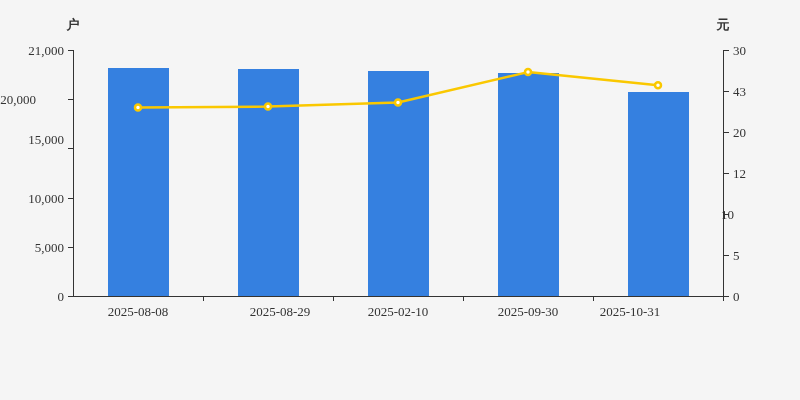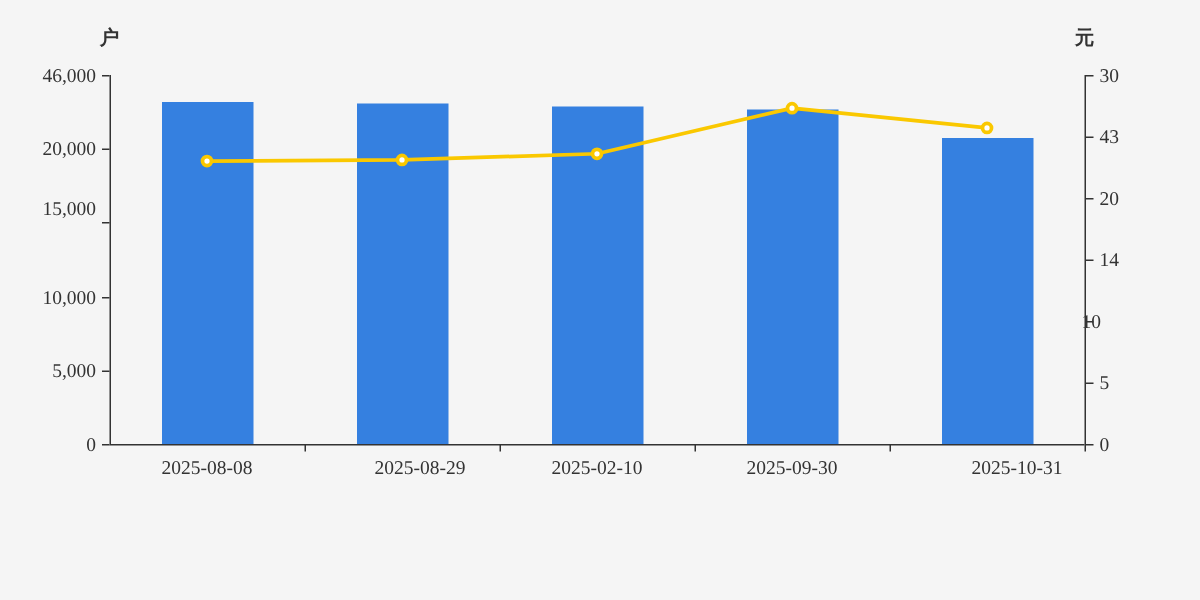--- a/index.html
+++ b/index.html
@@ -82,51 +82,51 @@
 
   <div id="left-ticks">
       <div class="tick-label left" style="right: 736px; top: 296px;">0</div>
       <div class="tick-mark ymark" style="left: 68px; top: 296px;"></div>
       <div class="tick-label left" style="right: 736px; top: 246.8px;">5,000</div>
       <div class="tick-mark ymark" style="left: 68px; top: 246.8px;"></div>
       <div class="tick-label left" style="right: 736px; top: 197.6px;">10,000</div>
       <div class="tick-mark ymark" style="left: 68px; top: 197.6px;"></div>
       <div class="tick-label left" style="right: 736px; top: 139px;">15,000</div>
       <div class="tick-mark ymark" style="left: 68px; top: 148.4px;"></div>
-      <div class="tick-label left" style="right: 736px; top: 99.2px;">20,000</div>
+      <div class="tick-label left" style="right: 764px; top: 99.2px;">20,000</div>
       <div class="tick-mark ymark" style="left: 68px; top: 99.2px;"></div>
-      <div class="tick-label left" style="right: 736px; top: 50px;">46,000</div>
+      <div class="tick-label left" style="right: 736px; top: 50px;">21,000</div>
       <div class="tick-mark ymark" style="left: 68px; top: 50px;"></div>
     </div>
   <div id="right-ticks">
       <div class="tick-label right" style="left: 733px; top: 296px;">0</div>
       <div class="tick-mark ymark" style="left: 724px; top: 296px;"></div>
       <div class="tick-label right" style="left: 733px; top: 255px;">5</div>
       <div class="tick-mark ymark" style="left: 724px; top: 255px;"></div>
       <div class="tick-label right" style="left: 721px; top: 214px; font-family: Liberation Serif, serif;">10</div>
       <div class="tick-mark ymark" style="left: 724px; top: 214px;"></div>
-      <div class="tick-label right" style="left: 733px; top: 173px;">14</div>
+      <div class="tick-label right" style="left: 733px; top: 173px;">12</div>
       <div class="tick-mark ymark" style="left: 724px; top: 173px;"></div>
       <div class="tick-label right" style="left: 733px; top: 132px;">20</div>
       <div class="tick-mark ymark" style="left: 724px; top: 132px;"></div>
       <div class="tick-label right" style="left: 733px; top: 91px;">43</div>
       <div class="tick-mark ymark" style="left: 724px; top: 91px;"></div>
       <div class="tick-label right" style="left: 733px; top: 50px;">30</div>
       <div class="tick-mark ymark" style="left: 724px; top: 50px;"></div>
     </div>
   <div id="x-ticks">
       <div class="tick-label x" style="left: 138px;">2025-08-08</div>
       <div class="tick-mark xmark" style="left: 203px;"></div>
       <div class="tick-label x" style="left: 280px;">2025-08-29</div>
       <div class="tick-mark xmark" style="left: 333px;"></div>
       <div class="tick-label x" style="left: 398px;">2025-02-10</div>
       <div class="tick-mark xmark" style="left: 463px;"></div>
       <div class="tick-label x" style="left: 528px;">2025-09-30</div>
       <div class="tick-mark xmark" style="left: 593px;"></div>
-      <div class="tick-label x" style="left: 678px;">2025-10-31</div>
+      <div class="tick-label x" style="left: 630px;">2025-10-31</div>
       <div class="tick-mark xmark" style="left: 723px;"></div>
     </div>
   <div id="bars-layer">
       <div class="bar" style="left: 107.5px; top: 68.0072px; width: 61px; height: 227.993px; background: rgb(53, 128, 224);"></div>
       <div class="bar" style="left: 237.5px; top: 68.9912px; width: 61px; height: 227.009px; background: rgb(53, 128, 224);"></div>
       <div class="bar" style="left: 367.5px; top: 70.9592px; width: 61px; height: 225.041px; background: rgb(53, 128, 224);"></div>
       <div class="bar" style="left: 497.5px; top: 73.124px; width: 61px; height: 222.876px; background: rgb(53, 128, 224);"></div>
       <div class="bar" style="left: 627.5px; top: 91.82px; width: 61px; height: 204.18px; background: rgb(53, 128, 224);"></div>
     </div>
 

